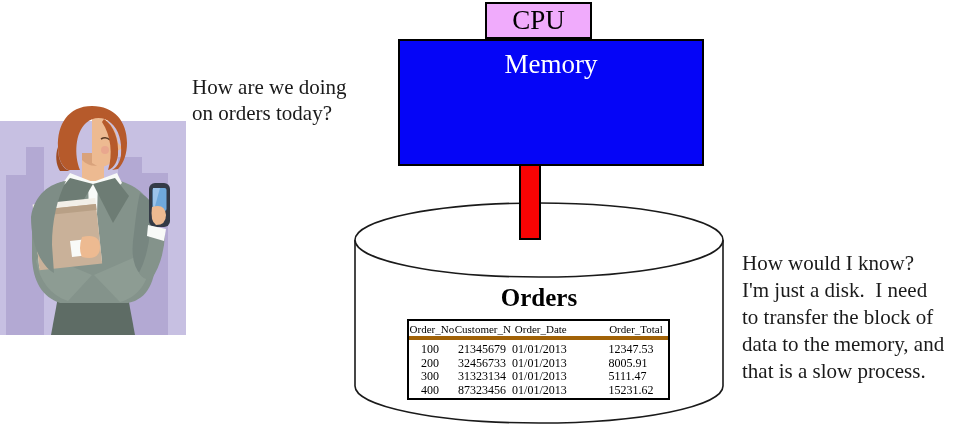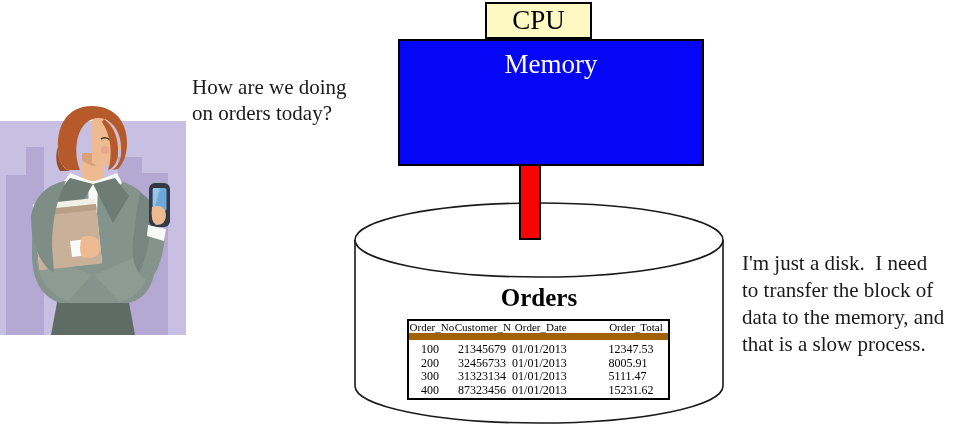--- a/index.html
+++ b/index.html
@@ -54,21 +54,21 @@
   }
 
   
   #orders-table {
     left: 407px; top: 319px; width: 263px; height: 81px;
     border: 2px solid #000; background: #fff; z-index: 2;
     font-size: 11px;
   }
   .tbl-header {
     display: flex; height: 19px; align-items: center;
-    border-bottom: 7px solid #a16207;
+    border-bottom: 4px solid #a16207;
   }
   .tbl-header .cell { text-align: center; }
   .tbl-body { padding-top: 3px; }
   .tbl-row { display: flex; height: 13.5px; line-height: 13.5px; font-size: 12px; }
   .cell { overflow: hidden; }
   .c0 { width: 21%; padding-left: 12px; text-align: left; }
   .c1 { width: 26%; text-align: right; padding-right: 6px; }
   .c2 { width: 27%; text-align: left; }
   .c3 { width: 26%; text-align: right; padding-right: 24px; margin-left: 39px; }
   .tbl-header .c0 { padding-left: 0; text-align: center; }
@@ -129,21 +129,21 @@
   <path d="M92 3 C68 3 57 22 58 44 C58 56 62 64 68 67 L80 67 C74 52 75 30 86 20 C94 13 104 14 111 20 C119 27 122 38 121 52 C120 60 116 65 112 67 L118 66 C124 60 127 50 127 40 C127 18 114 3 92 3 Z" fill="#b65a2b"></path>
   <path d="M104 16 C114 23 119 36 118 52 C117 61 112 66 108 67 C113 52 111 32 102 19 Z" fill="#b65a2b"></path>
   <path d="M58 44 C58 58 63 66 70 68 L60 68 C56 62 55 52 58 44 Z" fill="#a14d24"></path>
 </svg>
 
 <div id="speech-left" class="abs speech">
   <div class="speech-line">How are we doing</div>
   <div class="speech-line">on orders today?</div>
 </div>
 
-<div id="cpu-box" class="abs" style="background:#fef9c3;">
+<div id="cpu-box" class="abs" style="background:#f0abfc;">
   <span>CPU</span>
 </div>
 
 <div id="memory-box" class="abs" style="background:#0505f7;margin-left:11px;">
   <span>Memory</span>
 </div>
 
 <div id="connector" class="abs" style="background:#f90404;"></div>
 
 <svg id="disk" class="abs" viewBox="0 0 374 225" width="374" height="225" xmlns="http://www.w3.org/2000/svg">
@@ -182,17 +182,18 @@
     <div class="tbl-row">
       <div class="cell c0">400</div>
       <div class="cell c1">87323456</div>
       <div class="cell c2">01/01/2013</div>
       <div class="cell c3">15231.62</div>
     </div>
   </div>
 </div>
 
 <div id="speech-right" class="abs speech">
+  <div class="speech-line">How would I know?</div>
   <div class="speech-line">I'm just a disk.  I need</div>
   <div class="speech-line">to transfer the block of</div>
   <div class="speech-line">data to the memory, and</div>
   <div class="speech-line">that is a slow process.</div>
 </div>
 
 </body></html>

